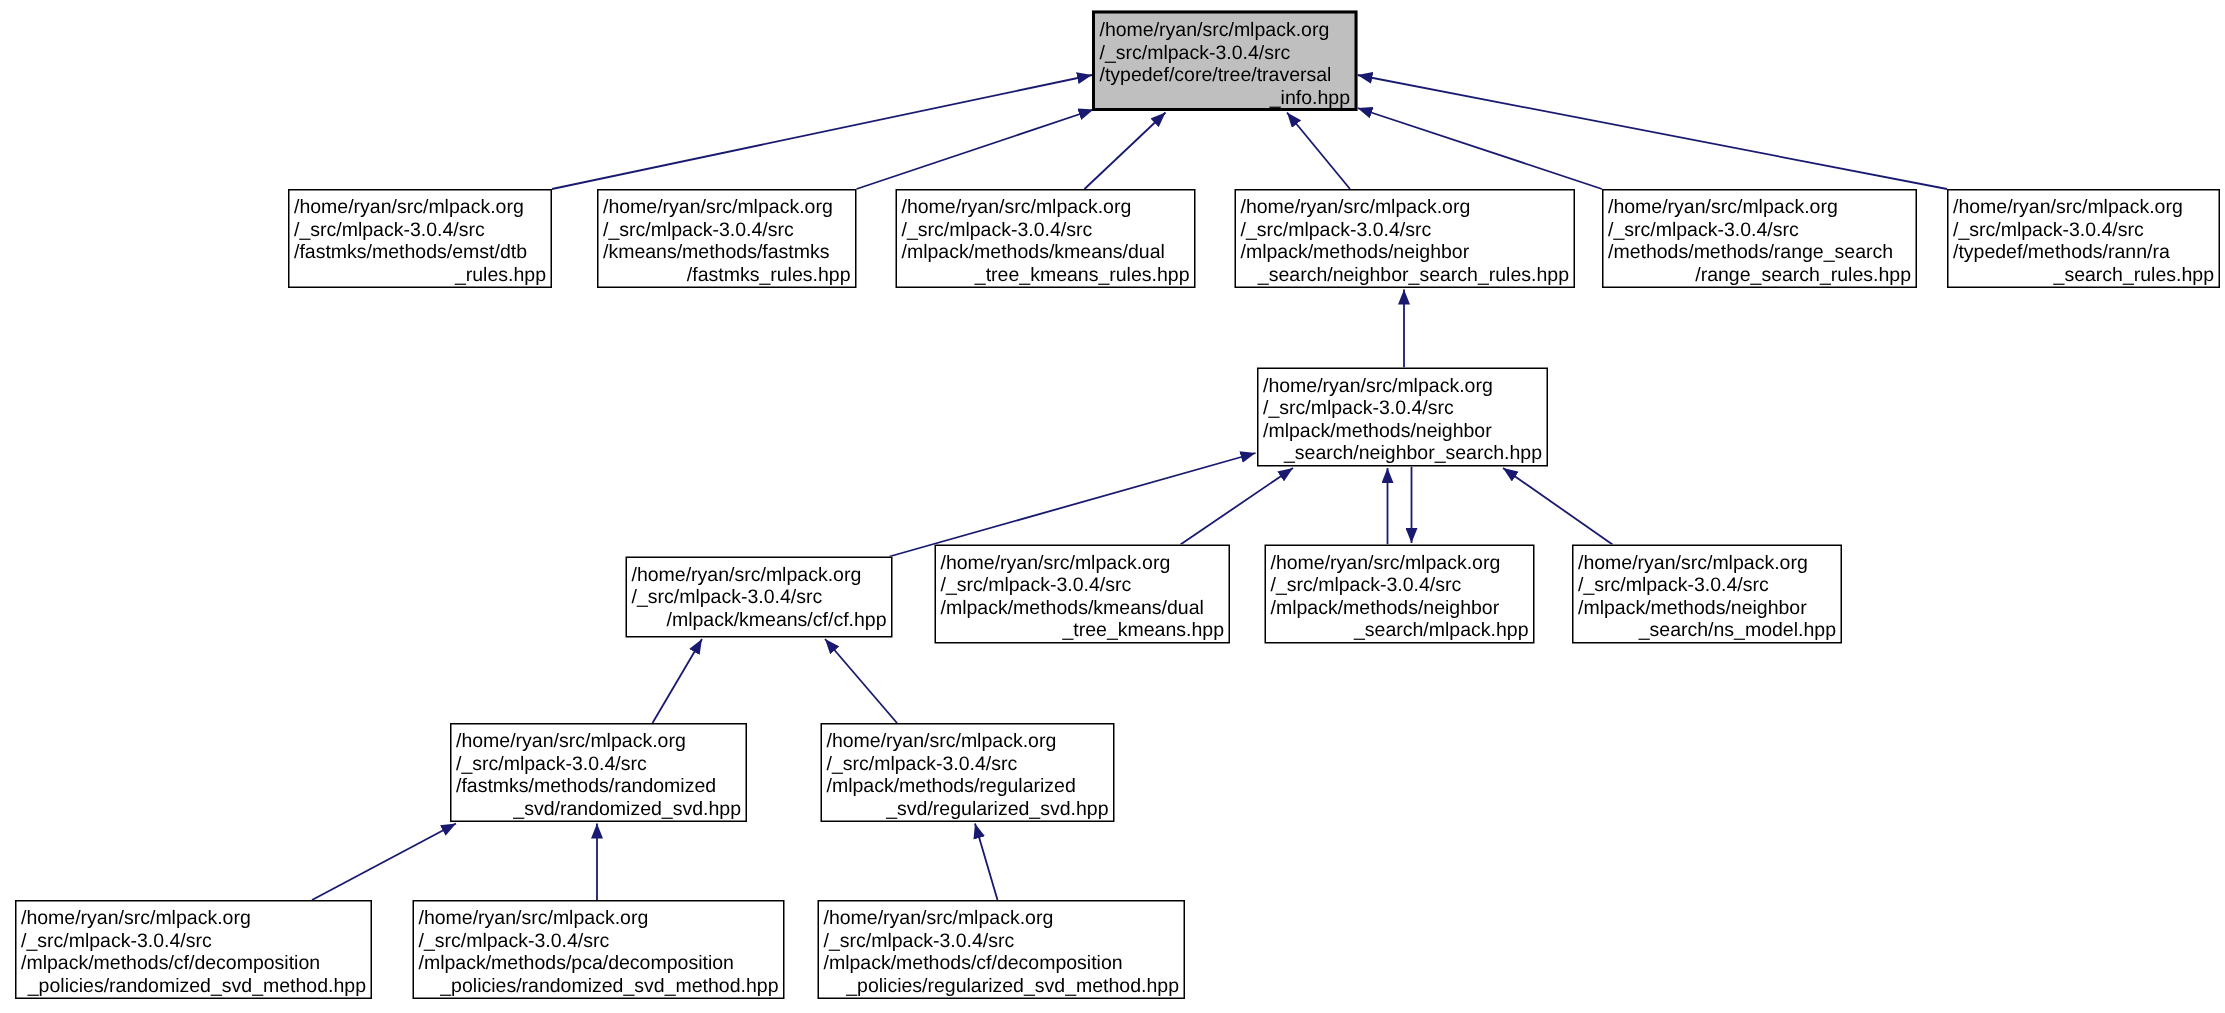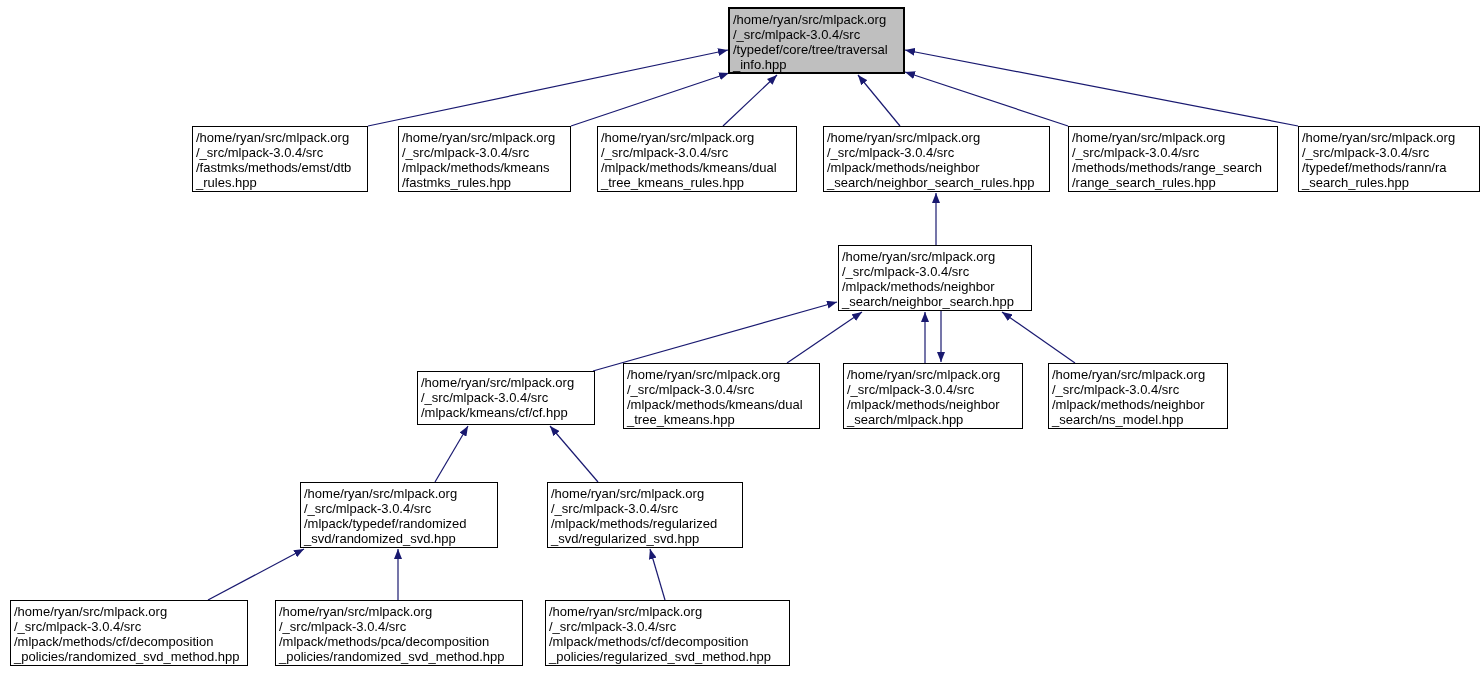--- a/index.html
+++ b/index.html
@@ -35,21 +35,21 @@
   }
   .node.root {
     border: 2px solid #000000;
     cursor: default;
   }
   .node .gline {
     white-space: nowrap;
     text-align: left;
   }
   .node .gline:last-child {
-    text-align: left;
+    text-align: right;
   }
 </style>
 </head>
 <body>
 
 <div class="canvas">
   <svg id="edge-layer" width="1483" height="675" viewBox="0 0 1483 675" xmlns="http://www.w3.org/2000/svg">
     <defs>
       <marker id="arrowhead" markerUnits="userSpaceOnUse" markerWidth="11" markerHeight="8" refX="10" refY="4" orient="auto">
         <path d="M0,0 L10,4 L0,8 z" fill="#191970"></path>
@@ -84,21 +84,21 @@
       </div>
       <div class="node" style="left: 192px; top: 126px; width: 176px; height: 66px; background: rgb(255, 255, 255); border-color: rgb(0, 0, 0);">
         <div class="gline">/home/ryan/src/mlpack.org</div>
         <div class="gline">/_src/mlpack-3.0.4/src</div>
         <div class="gline">/fastmks/methods/emst/dtb</div>
         <div class="gline">_rules.hpp</div>
       </div>
       <div class="node" style="left: 398px; top: 126px; width: 173px; height: 66px; background: rgb(255, 255, 255); border-color: rgb(0, 0, 0);">
         <div class="gline">/home/ryan/src/mlpack.org</div>
         <div class="gline">/_src/mlpack-3.0.4/src</div>
-        <div class="gline">/mlpack/methods/kmeans</div>
+        <div class="gline">/kmeans/methods/fastmks</div>
         <div class="gline">/fastmks_rules.hpp</div>
       </div>
       <div class="node" style="left: 597px; top: 126px; width: 200px; height: 66px; background: rgb(255, 255, 255); border-color: rgb(0, 0, 0);">
         <div class="gline">/home/ryan/src/mlpack.org</div>
         <div class="gline">/_src/mlpack-3.0.4/src</div>
         <div class="gline">/mlpack/methods/kmeans/dual</div>
         <div class="gline">_tree_kmeans_rules.hpp</div>
       </div>
       <div class="node" style="left: 823px; top: 126px; width: 227px; height: 66px; background: rgb(255, 255, 255); border-color: rgb(0, 0, 0);">
         <div class="gline">/home/ryan/src/mlpack.org</div>
@@ -143,21 +143,21 @@
       </div>
       <div class="node" style="left: 1048px; top: 363px; width: 180px; height: 66px; background: rgb(255, 255, 255); border-color: rgb(0, 0, 0);">
         <div class="gline">/home/ryan/src/mlpack.org</div>
         <div class="gline">/_src/mlpack-3.0.4/src</div>
         <div class="gline">/mlpack/methods/neighbor</div>
         <div class="gline">_search/ns_model.hpp</div>
       </div>
       <div class="node" style="left: 300px; top: 482px; width: 198px; height: 66px; background: rgb(255, 255, 255); border-color: rgb(0, 0, 0);">
         <div class="gline">/home/ryan/src/mlpack.org</div>
         <div class="gline">/_src/mlpack-3.0.4/src</div>
-        <div class="gline">/mlpack/typedef/randomized</div>
+        <div class="gline">/fastmks/methods/randomized</div>
         <div class="gline">_svd/randomized_svd.hpp</div>
       </div>
       <div class="node" style="left: 547px; top: 482px; width: 196px; height: 66px; background: rgb(255, 255, 255); border-color: rgb(0, 0, 0);">
         <div class="gline">/home/ryan/src/mlpack.org</div>
         <div class="gline">/_src/mlpack-3.0.4/src</div>
         <div class="gline">/mlpack/methods/regularized</div>
         <div class="gline">_svd/regularized_svd.hpp</div>
       </div>
       <div class="node" style="left: 10px; top: 600px; width: 238px; height: 66px; background: rgb(255, 255, 255); border-color: rgb(0, 0, 0);">
         <div class="gline">/home/ryan/src/mlpack.org</div>

